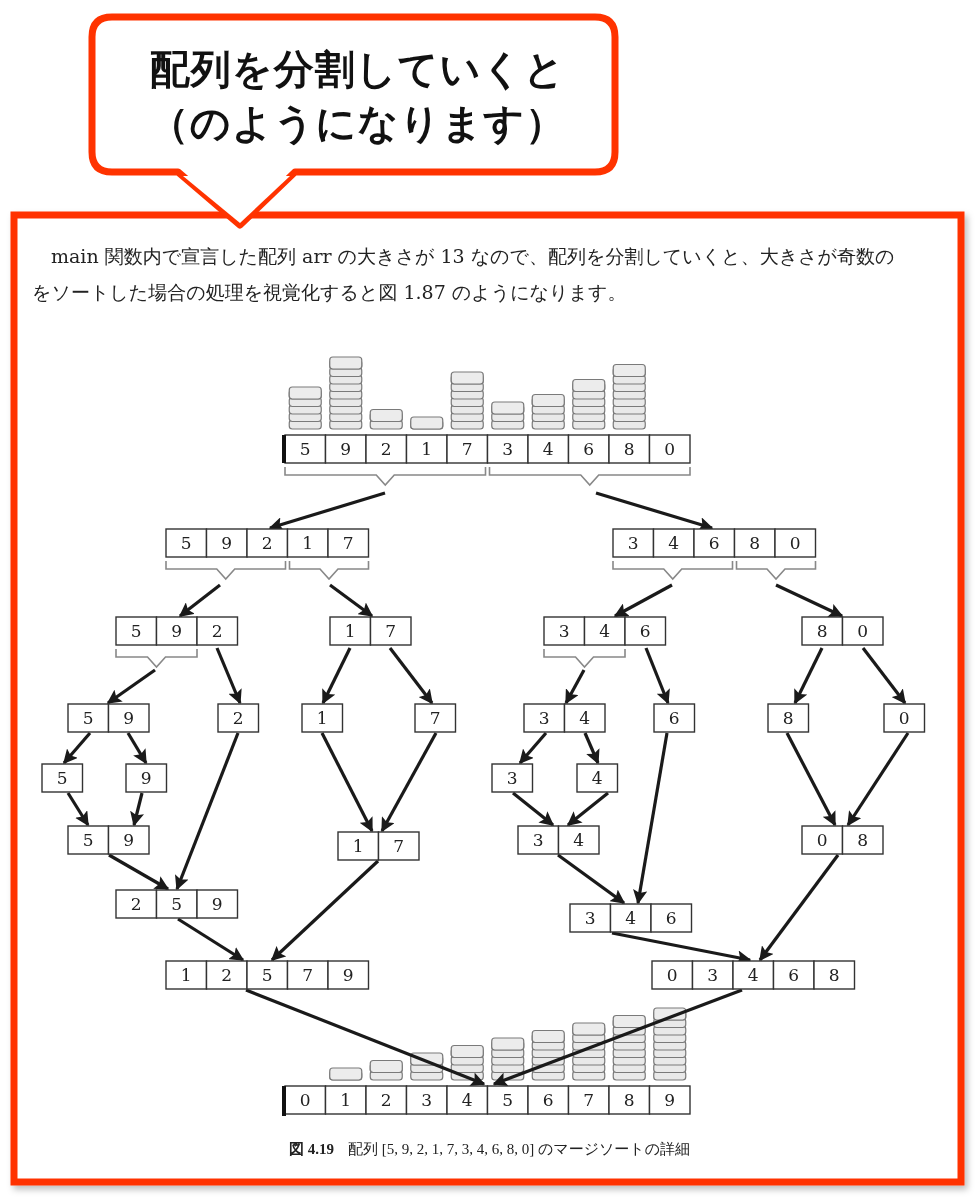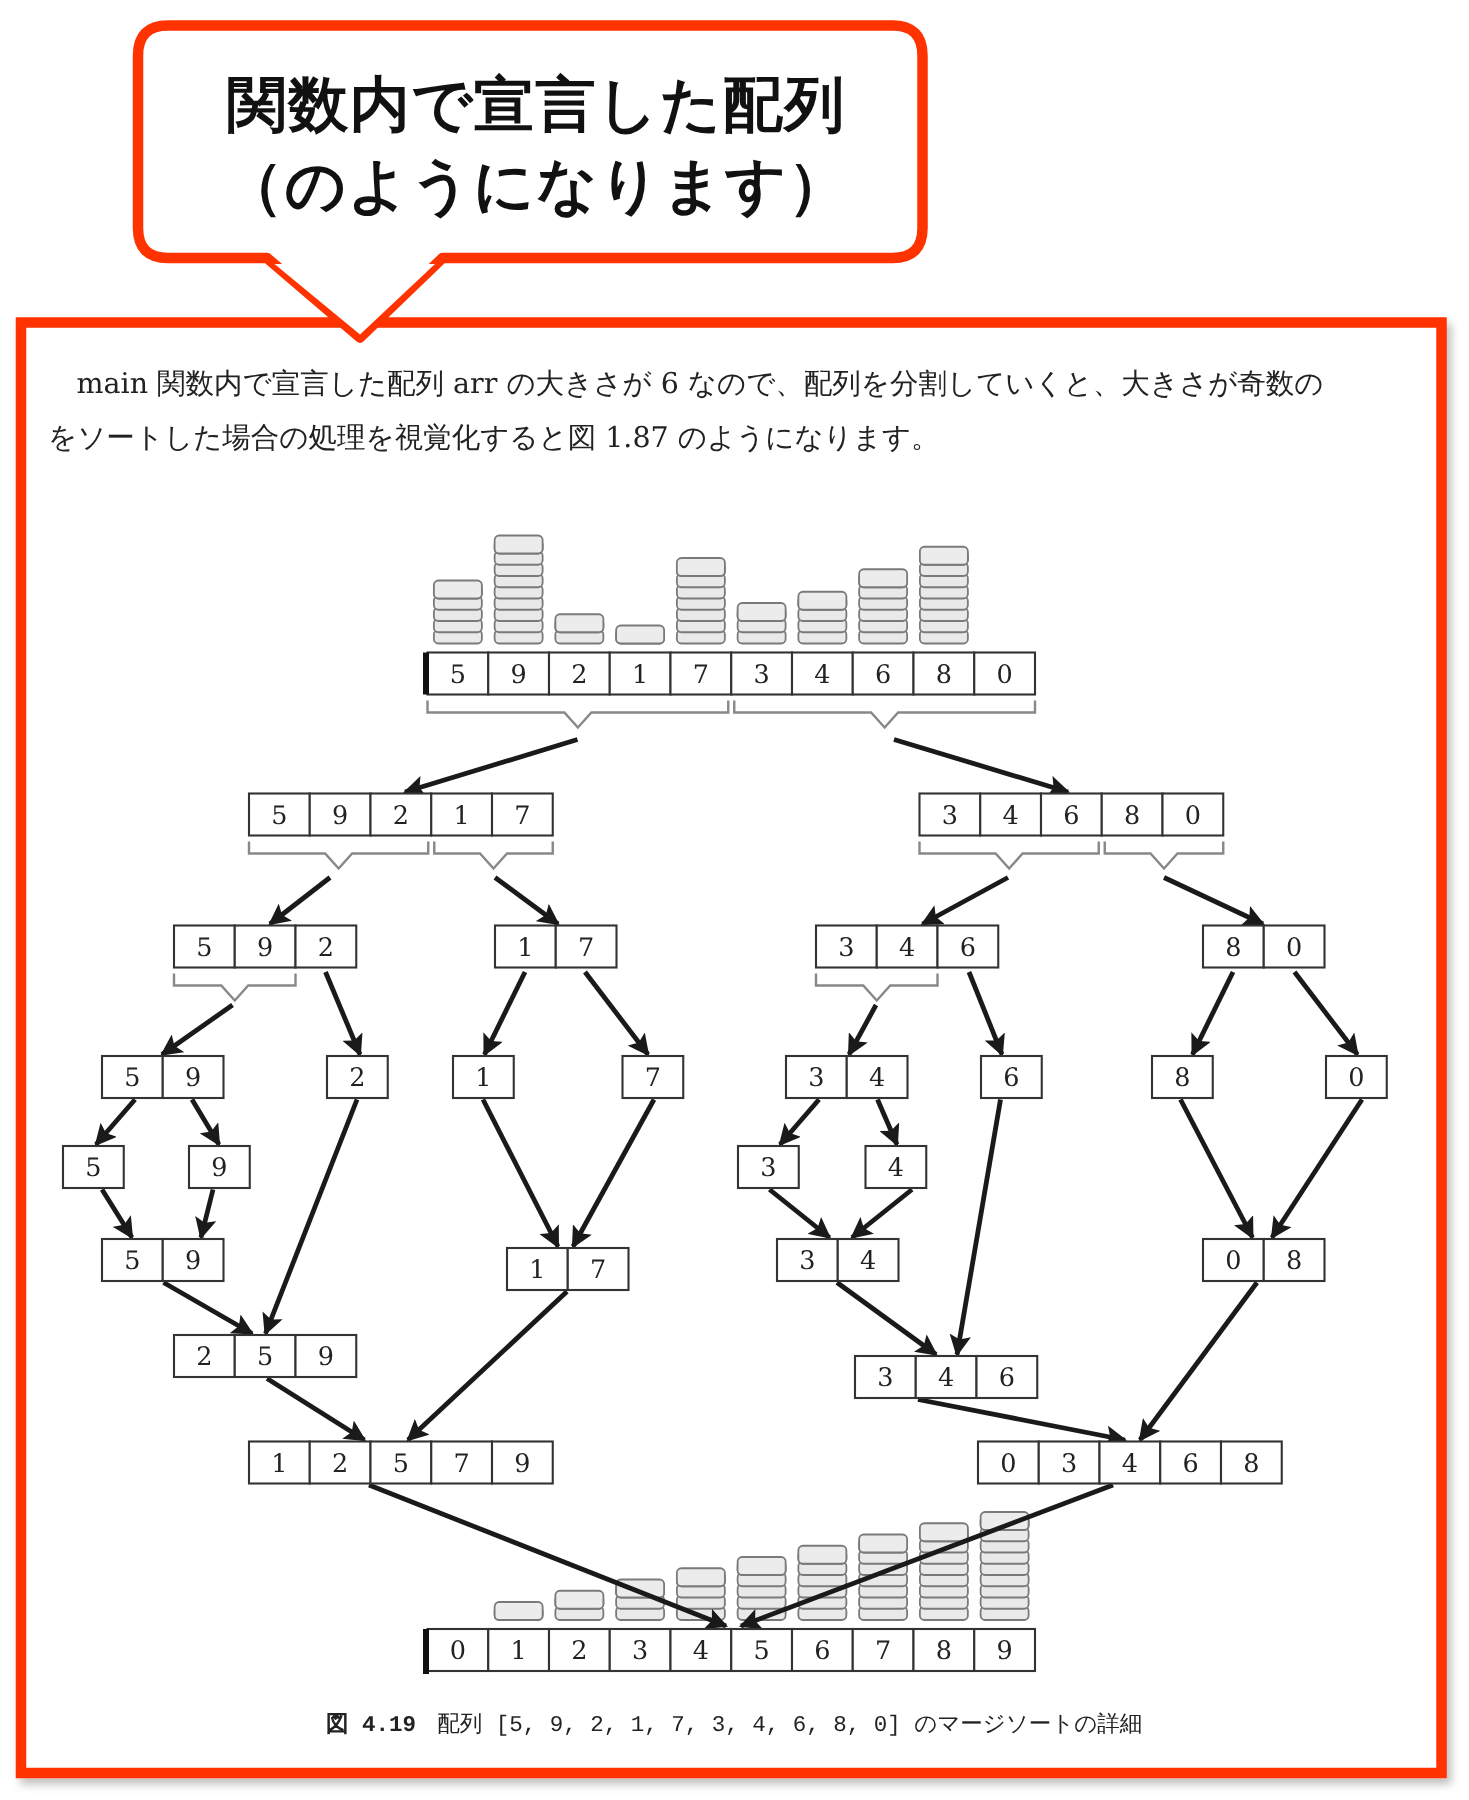--- a/index.html
+++ b/index.html
@@ -1,21 +1,21 @@
 <!DOCTYPE html>
 <html><head>
 <meta charset="utf-8">
 <style>
   html, body { margin: 0; padding: 0; background: #ffffff; }
   body { width: 979px; height: 1200px; position: relative; overflow: hidden; font-family: "DejaVu Sans", sans-serif; }
   #stage { position: absolute; left: 0; top: 0; width: 979px; height: 1200px; }
   .callout-text { position: absolute; left: 100px; width: 515px; text-align: center; font-family: "DejaVu Sans", sans-serif; font-weight: bold; color: #111; font-size: 40px; letter-spacing: 1px; }
   .para { position: absolute; left: 32px; width: 905px; font-family: "DejaVu Serif", serif; font-size: 19px; color: #222; line-height: 36px; }
   .para .line { display: block; white-space: nowrap; }
-  .caption { position: absolute; left: 0; width: 979px; top: 1140px; text-align: center; font-family: Liberation Mono, monospace; font-size: 15px; color: #222; }
+  .caption { position: absolute; left: 0; width: 979px; top: 1140px; text-align: center; font-family: Liberation Serif, serif; font-size: 15px; color: #222; }
   .caption b { font-weight: bold; margin-right: 14px; }
   svg text { font-family: "DejaVu Serif", serif; }
 </style>
 </head>
 <body>
 
 <div id="stage">
   <svg id="frame-svg" width="979" height="1200" style="position:absolute;left:0;top:0">
     <defs>
       <filter id="sh" x="-5%" y="-5%" width="110%" height="110%">
@@ -26,25 +26,25 @@
       </marker>
     </defs>
 
     <rect x="14" y="215" width="947" height="967" fill="#fff" stroke="#ff3300" stroke-width="7" filter="url(#sh)"></rect>
 
     <path d="M112,17 L595,17 Q615,17 615,37 L615,152 Q615,172 595,172 L295,172 L240,225 L178,172 L112,172 Q92,172 92,152 L92,37 Q92,17 112,17 Z" fill="#fff" stroke="#ff3300" stroke-width="7" stroke-linejoin="round"></path>
 
     <polygon points="183,176 290,176 240,223" fill="#fff"></polygon>
   </svg>
 
-  <div class="callout-text" style="top:42px">関数内で宣言した配列</div>
+  <div class="callout-text" style="top:42px">配列を分割していくと</div>
   <div class="callout-text" style="top:96px">（のようになります）</div>
 
   <div class="para" style="top:238px">
-    <span class="line">　main 関数内で宣言した配列 arr の大きさが 6 なので、配列を分割していくと、大きさが奇数の</span>
+    <span class="line">　main 関数内で宣言した配列 arr の大きさが 13 なので、配列を分割していくと、大きさが奇数の</span>
     <span class="line">をソートした場合の処理を視覚化すると図 1.87 のようになります。</span>
   </div>
 
   <svg id="diagram" width="979" height="1200" style="position:absolute;left:0;top:0">
       <defs>
         <marker id="arr" viewBox="0 0 10 10" refX="9" refY="5" markerWidth="4.5" markerHeight="4.5" orient="auto">
           <path d="M0,0 L10,5 L0,10 L2,5 z" fill="#1a1a1a"></path>
         </marker>
       </defs>
       <rect x="289.25" y="420" width="32" height="9" rx="3" fill="#e9e9e9" stroke="#7a7a7a" stroke-width="1.2"></rect>

